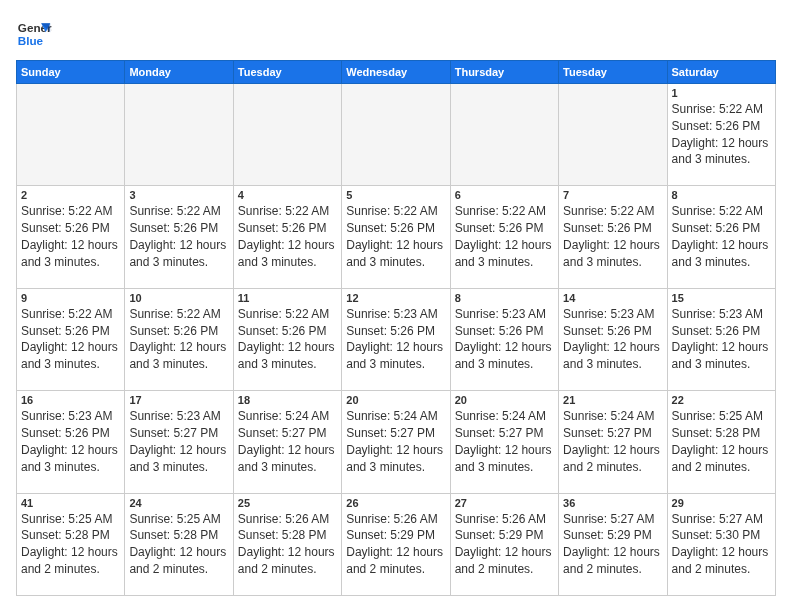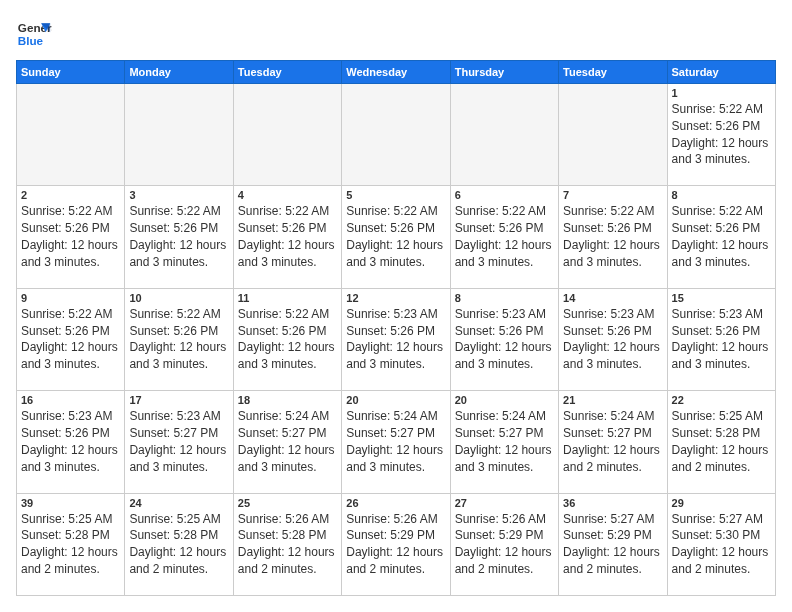--- a/index.html
+++ b/index.html
@@ -209,21 +209,21 @@
             <span class="day-number">21</span>
             <div class="day-info">Sunrise: 5:24 AM<br>Sunset: 5:27 PM<br>Daylight: 12 hours and 2 minutes.</div>
           </td>
           <td>
             <span class="day-number">22</span>
             <div class="day-info">Sunrise: 5:25 AM<br>Sunset: 5:28 PM<br>Daylight: 12 hours and 2 minutes.</div>
           </td>
         </tr>
         <tr>
           <td>
-            <span class="day-number">39</span>
+            <span class="day-number">41</span>
             <div class="day-info">Sunrise: 5:25 AM<br>Sunset: 5:28 PM<br>Daylight: 12 hours and 2 minutes.</div>
           </td>
           <td>
             <span class="day-number">24</span>
             <div class="day-info">Sunrise: 5:25 AM<br>Sunset: 5:28 PM<br>Daylight: 12 hours and 2 minutes.</div>
           </td>
           <td>
             <span class="day-number">25</span>
             <div class="day-info">Sunrise: 5:26 AM<br>Sunset: 5:28 PM<br>Daylight: 12 hours and 2 minutes.</div>
           </td>

